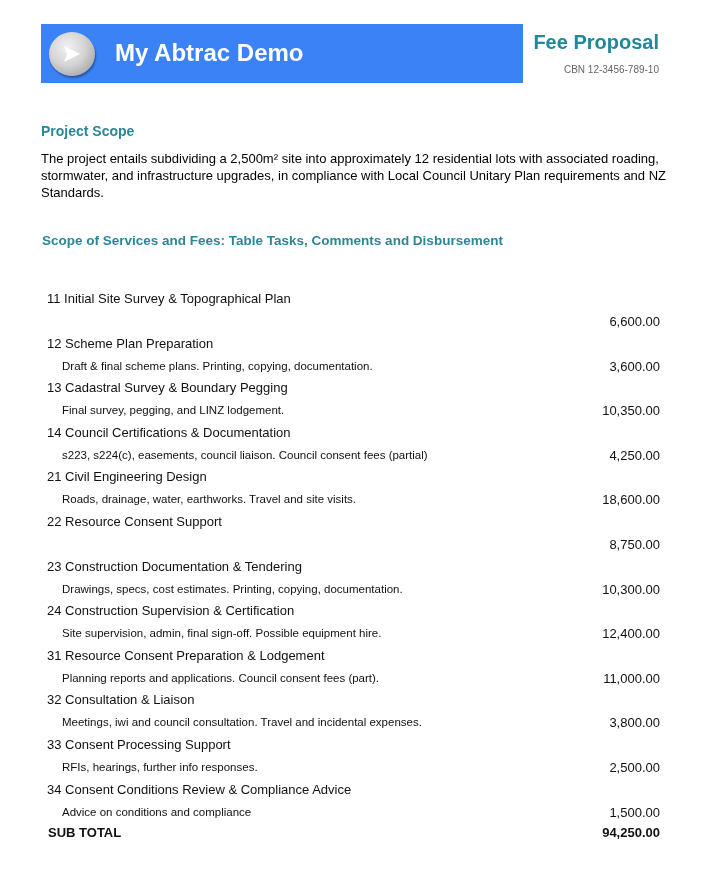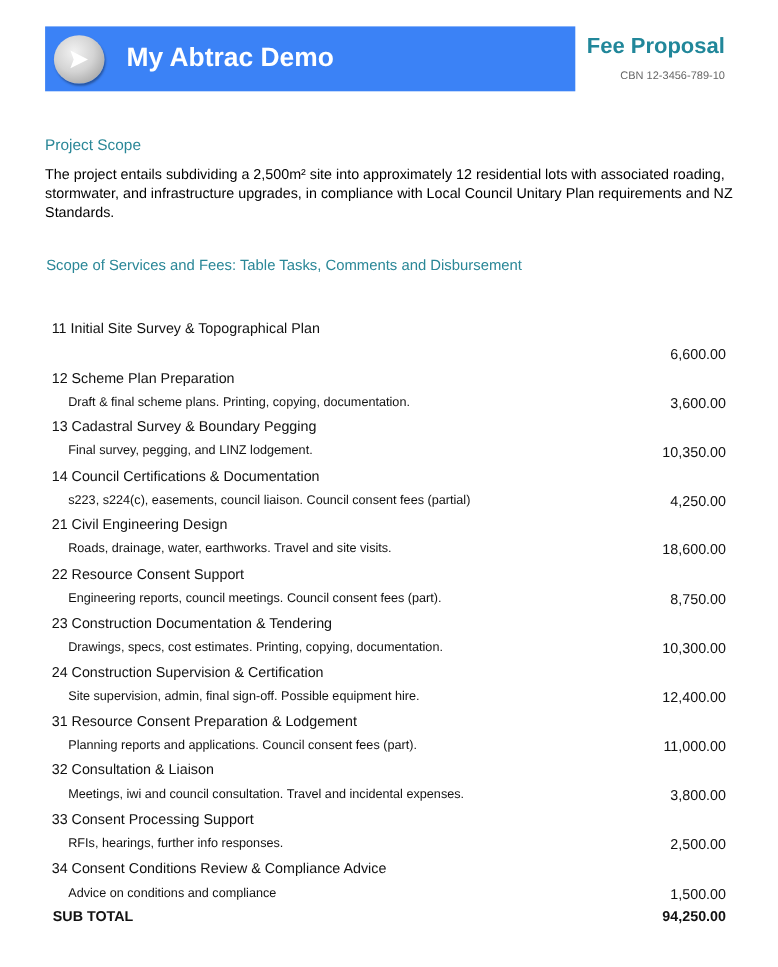--- a/index.html
+++ b/index.html
@@ -26,21 +26,21 @@
       position: absolute; right: 48px; top: 31px;
       font-size: 20px; font-weight: bold; color: #21879a;
     }
     .cbn {
       position: absolute; right: 48px; top: 64px;
       font-size: 10px; color: #666666;
     }
 
     .section-title {
       position: absolute; left: 41px;
-      font-size: 14px; font-weight: normal; color: #2a8797;
+      font-size: 14px; font-weight: bold; color: #2a8797;
     }
     .scope-title { top: 123px; }
     .scope-text {
       position: absolute; left: 41px; top: 150px; width: 630px;
       font-size: 13px; line-height: 17px; color: #000000;
     }
     .services-title { top: 233px; left: 42px; font-size: 13.5px; }
 
     .task-table { position: absolute; left: 40px; top: 288px; width: 620px; }
     .task { height: 44.6px; position: relative; }
@@ -108,21 +108,20 @@
     <div class="task-desc">s223, s224(c), easements, council liaison. Council consent fees (partial)</div>
     <div class="task-amount">4,250.00</div>
   </div>
   <div class="task">
     <div class="task-title">21 Civil Engineering Design</div>
     <div class="task-desc">Roads, drainage, water, earthworks. Travel and site visits.</div>
     <div class="task-amount">18,600.00</div>
   </div>
   <div class="task">
     <div class="task-title">22 Resource Consent Support</div>
-    <div class="task-desc">Engineering reports, council meetings. Council consent fees (part).</div>
     <div class="task-amount">8,750.00</div>
   </div>
   <div class="task">
     <div class="task-title">23 Construction Documentation &amp; Tendering</div>
     <div class="task-desc">Drawings, specs, cost estimates. Printing, copying, documentation.</div>
     <div class="task-amount">10,300.00</div>
   </div>
   <div class="task">
     <div class="task-title">24 Construction Supervision &amp; Certification</div>
     <div class="task-desc">Site supervision, admin, final sign-off. Possible equipment hire.</div>

